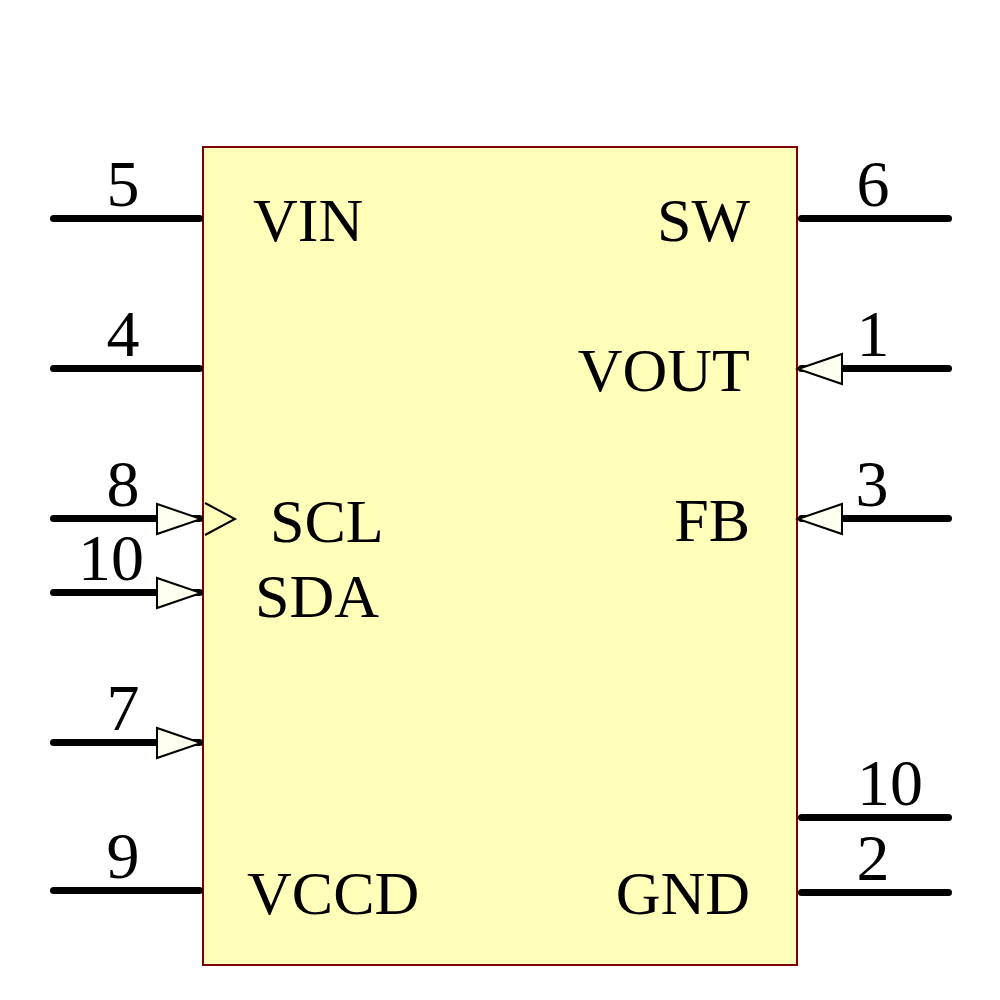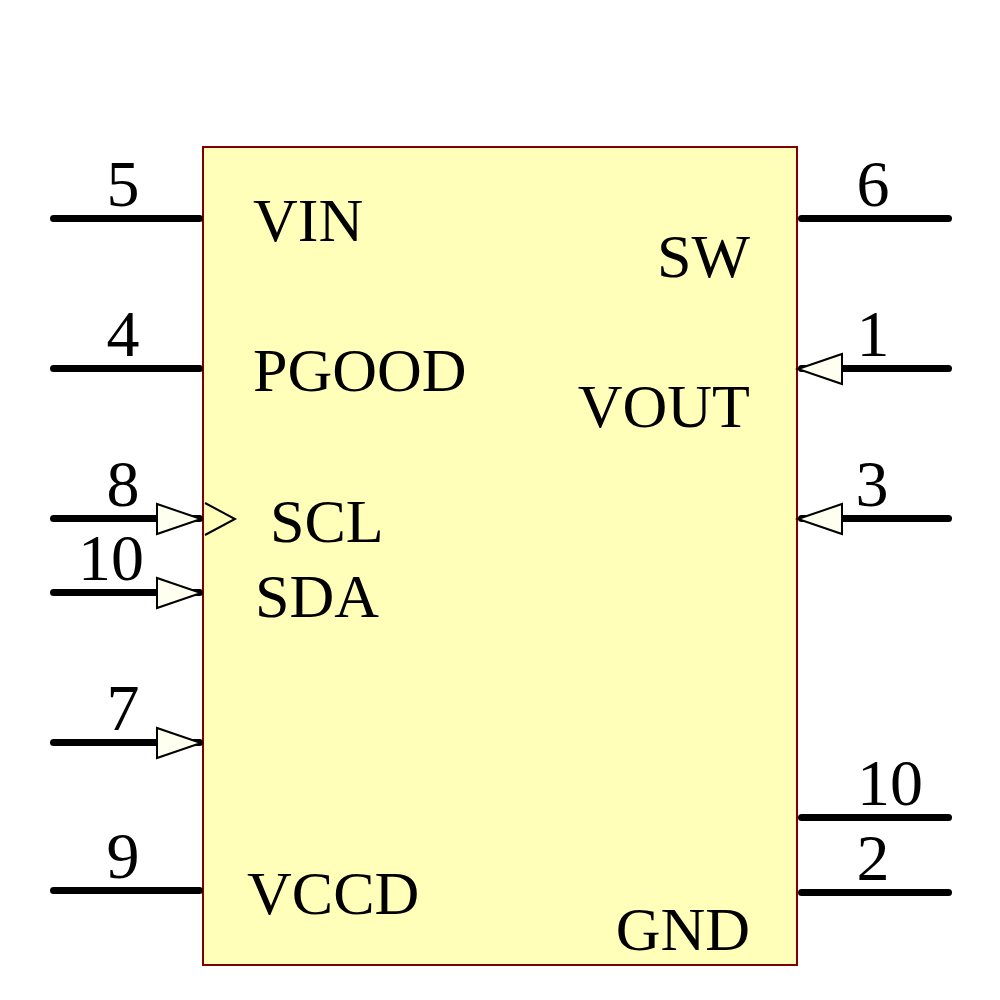--- a/index.html
+++ b/index.html
@@ -28,37 +28,36 @@
   .pin-number{
     position:absolute;font-size:66px;line-height:1;
     transform:translate(-50%,-100%);
     white-space:nowrap;
   }
   .pin-label{
     position:absolute;font-size:62px;line-height:1;
     transform:translateY(-50%);
     white-space:nowrap;
   }
-  .pin-label.rt{text-align:center;margin-top:36px;}
+  .pin-label.rt{text-align:center;}
   svg.glyph{position:absolute;overflow:visible;}
 </style>
 </head>
 <body style="--body-fill: #FFFFB9; --body-border: #7F0000; --pin-color: #000000; --arrow-fill: #FFFFEF;">
 
 <div class="canvas">
 
   <div class="ic-body"></div>
 
   <div class="wire left" style="top:215px"></div>
   <div class="pin-number" style="left:123px;top:217px">5</div>
   <div class="pin-label" style="left:253px;top:220px">VIN</div>
 
   <div class="wire left" style="top:365px"></div>
   <div class="pin-number" style="left:123px;top:367px">4</div>
-  <div class="pin-label" style="left:253px;top:370px">PGOOD</div>
 
   <div class="wire left" style="top:515px"></div>
   <svg class="glyph" style="left:156px;top:502px" width="48" height="34">
     <polygon points="1,2 1,32 45,17" style="fill:var(--arrow-fill)" stroke="#000" stroke-width="2"></polygon>
   </svg>
   <svg class="glyph" style="left:204px;top:502px" width="34" height="34">
     <polyline points="1,1 31,17 1,33" fill="none" stroke="#000" stroke-width="2"></polyline>
   </svg>
   <div class="pin-number" style="left:123px;top:517px">8</div>
   <div class="pin-label" style="left:270px;top:521px">SCL</div>
@@ -89,20 +88,21 @@
     <polygon points="2,17 46,2 46,32" style="fill:var(--arrow-fill)" stroke="#000" stroke-width="2"></polygon>
   </svg>
   <div class="pin-number" style="left:873px;top:367px">1</div>
   <div class="pin-label rt" style="right:250px;top:370px">VOUT</div>
 
   <div class="wire right" style="top:515px"></div>
   <svg class="glyph" style="left:796px;top:502px" width="48" height="34">
     <polygon points="2,17 46,2 46,32" style="fill:var(--arrow-fill)" stroke="#000" stroke-width="2"></polygon>
   </svg>
   <div class="pin-number" style="left:872px;top:517px">3</div>
+  <div class="pin-label rt" style="right:250px;top:520px">FB</div>
 
   <div class="wire right" style="top:814px"></div>
   <div class="pin-number" style="left:890px;top:816px">10</div>
 
   <div class="wire right" style="top:889px"></div>
   <div class="pin-number" style="left:873px;top:891px">2</div>
   <div class="pin-label rt" style="right:250px;top:893px">GND</div>
 
 </div>
 

